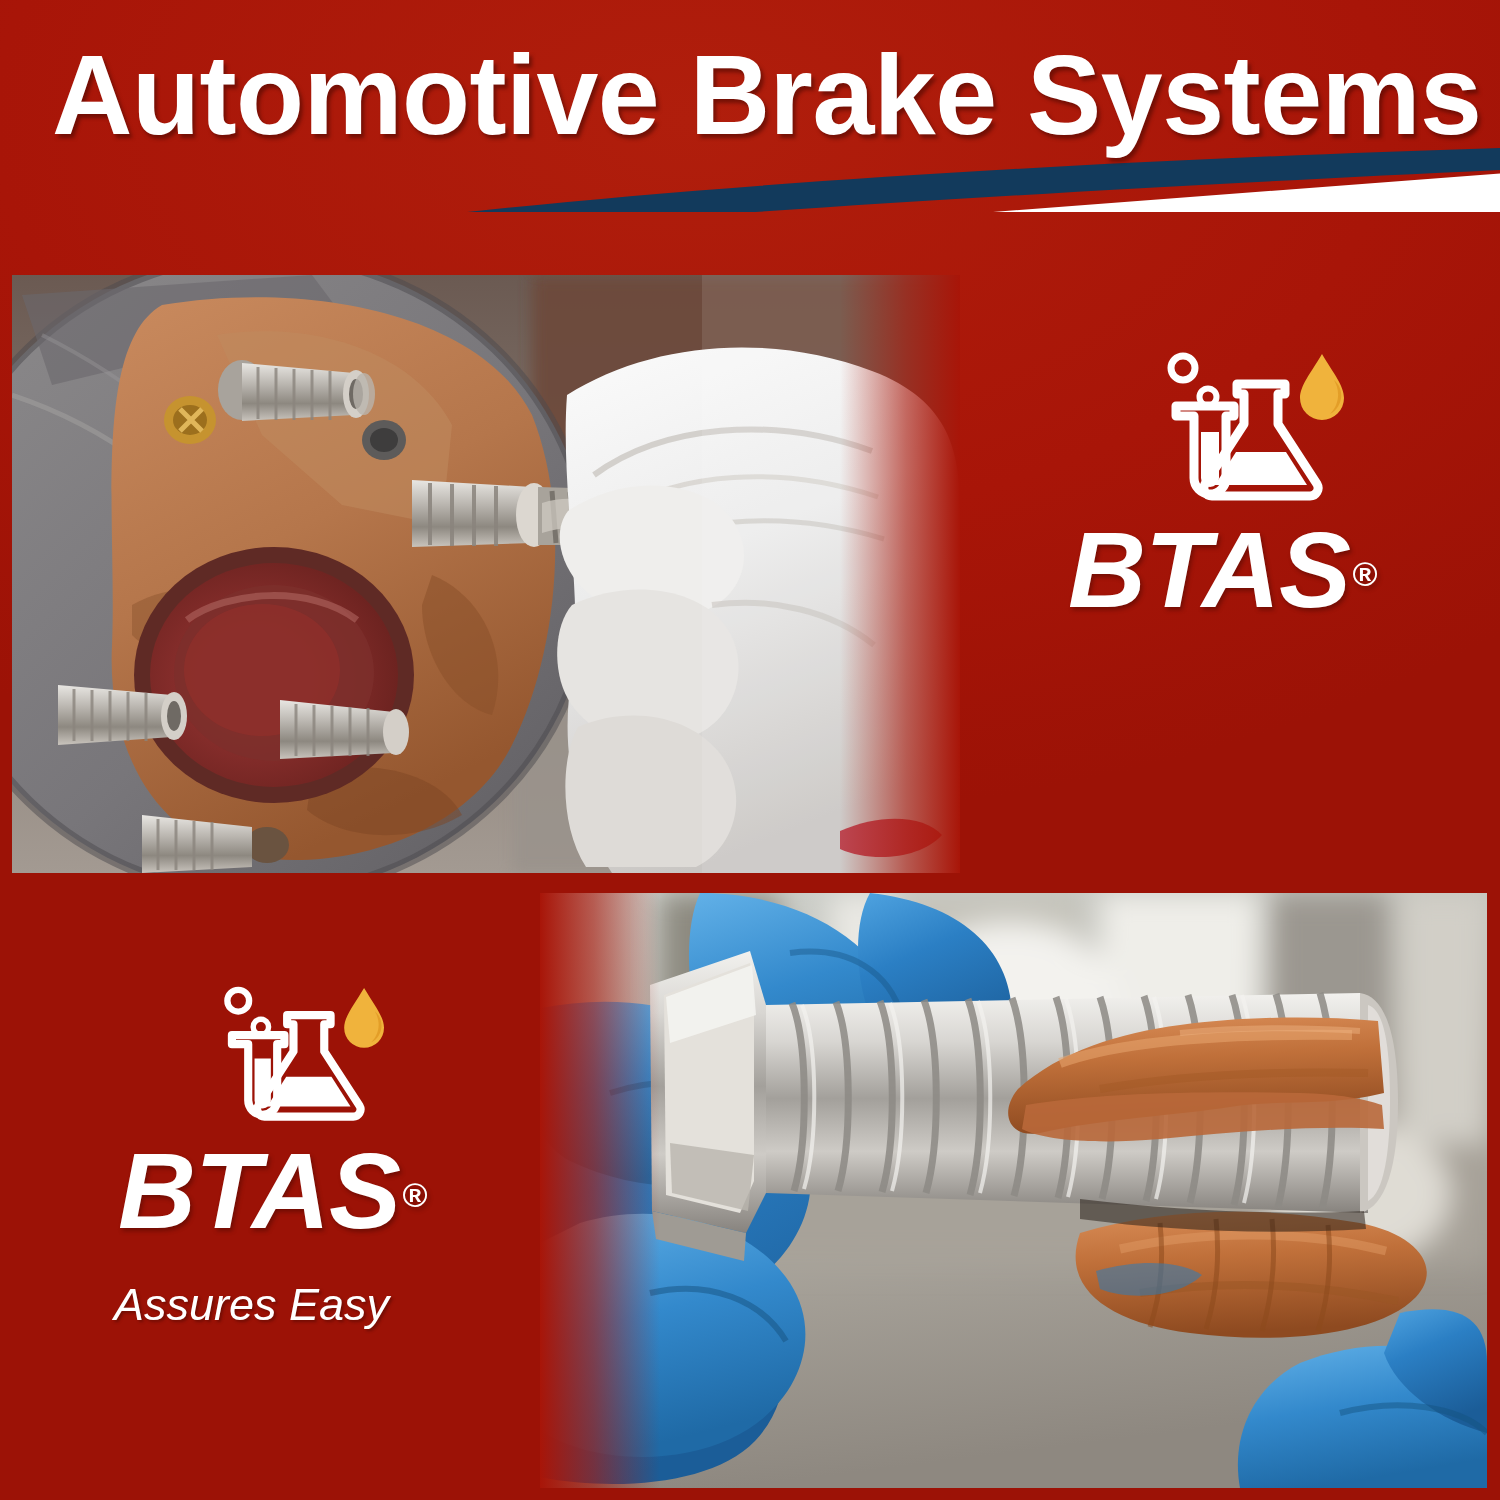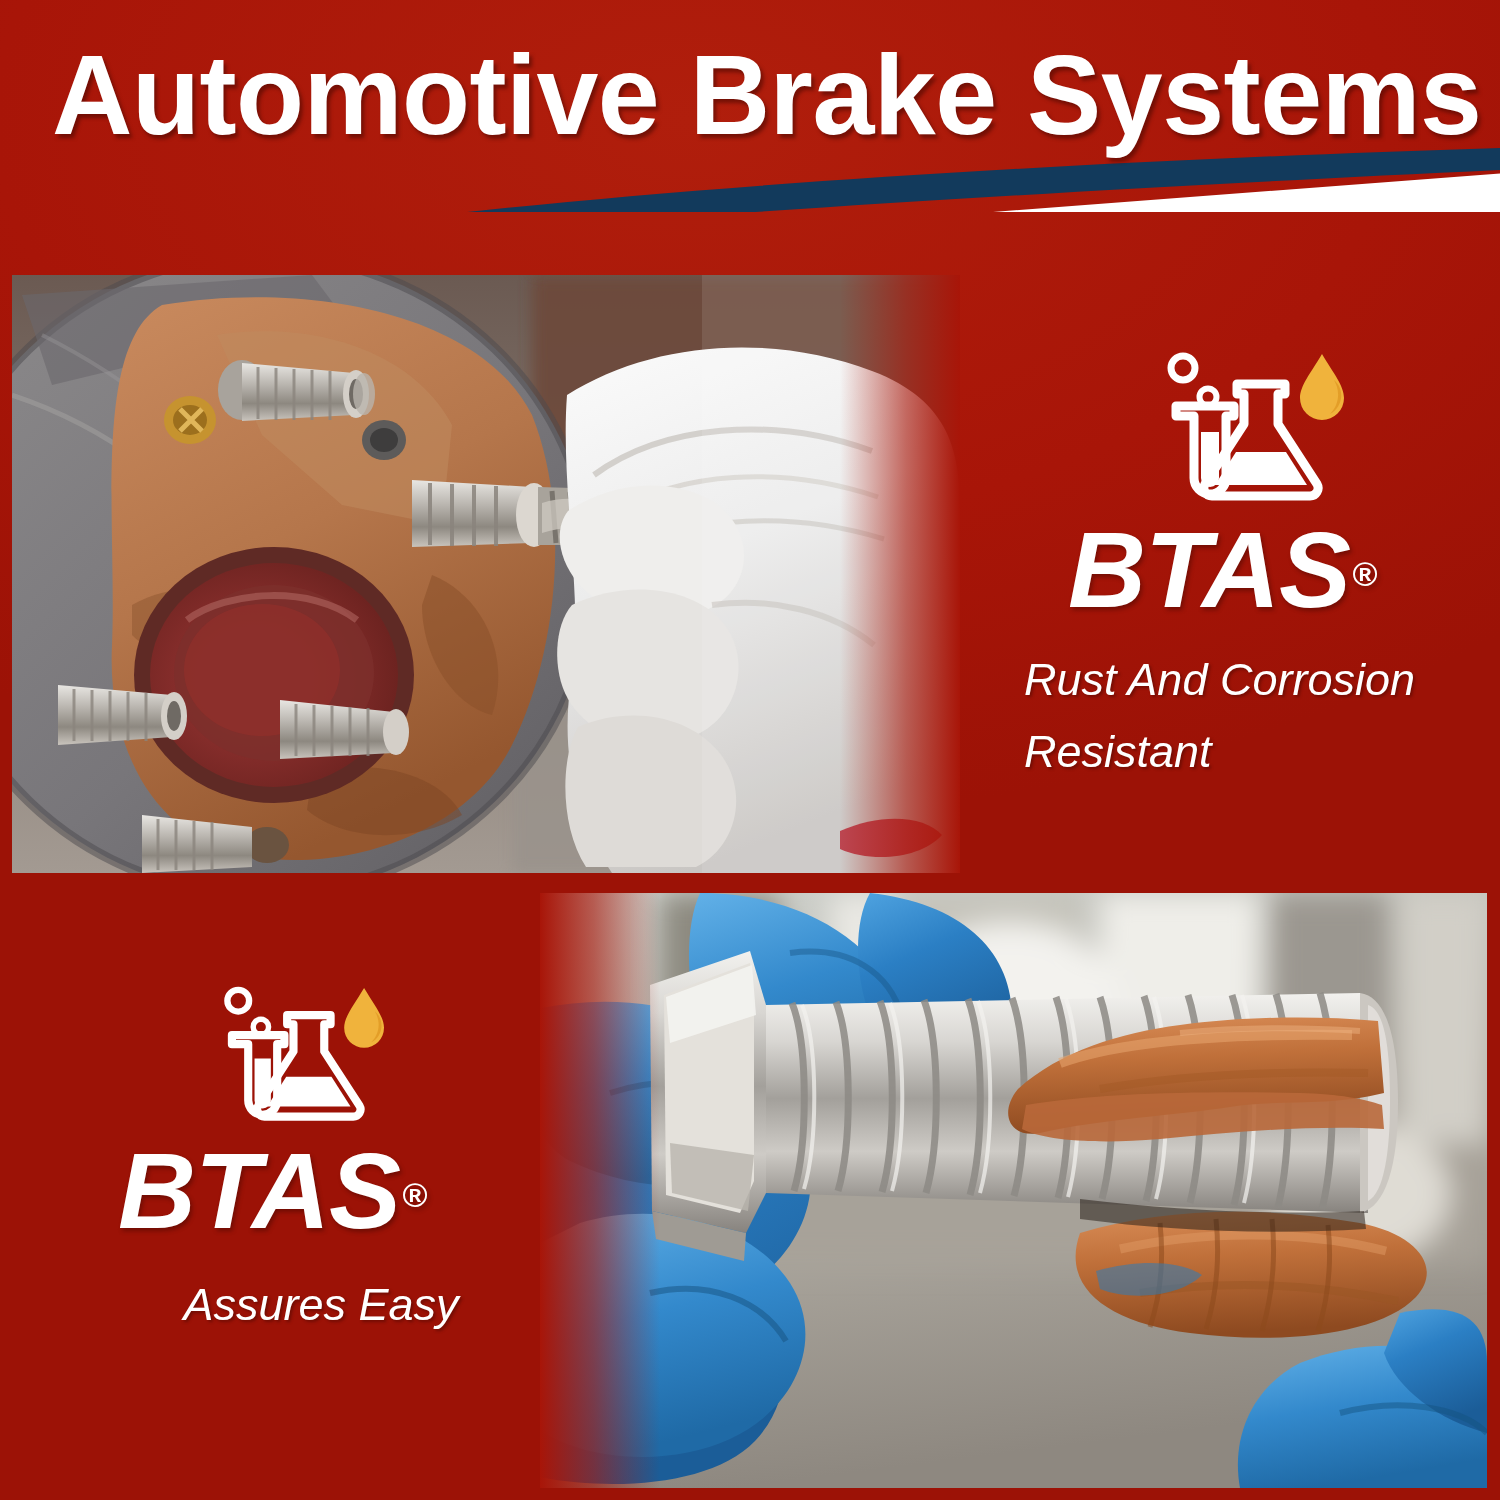--- a/index.html
+++ b/index.html
@@ -143,21 +143,21 @@
 
   .tagline {
     color: #ffffff;
     font-family: "Liberation Sans", "DejaVu Sans", sans-serif;
     font-weight: normal;
     font-size: 45px;
     line-height: 72px;
     text-shadow: 2px 2px 3px rgba(60, 6, 2, 0.45);
   }
   .brand-right .tagline { margin-left: 4px; margin-top: 22px; }
-  .brand-left  .tagline { margin-left: 6px; margin-top: 26px; text-align: center; }
+  .brand-left  .tagline { margin-left: 6px; margin-top: 26px; }
   .tagline div { white-space: nowrap; }
 </style>
 </head>
 <body>
 
 <div id="page">
 
   <div class="bg-red"></div>
 
   <div class="header">
@@ -452,24 +452,20 @@
       <path d="M82,100 L132,100 L153,133 L61,133 Z" fill="#ffffff"></path>
 
       <path d="M168,2 C180,22 190,34 190,46 A22,22 0 0 1 146,46 C146,34 156,22 168,2 Z" fill="#f0b33c"></path>
       <path d="M180,28 C186,38 186,52 176,62 C188,56 192,38 180,28 Z" fill="#e09a24" opacity="0.85"></path>
     </svg>
 
     <div class="wordmark">
       <span>BTAS</span><span class="reg">®</span>
     </div>
 
-    <div class="tagline">
-      <div>Rust And Corrosion</div>
-      <div>Resistant</div>
-    </div>
   </div>
 
   <div class="brand-block brand-left">
 
     <svg class="logo-icon" width="172" height="140" viewBox="0 0 190 152" xmlns="http://www.w3.org/2000/svg">
       <circle cx="29" cy="16" r="12" fill="none" stroke="#ffffff" stroke-width="7"></circle>
       <circle cx="54" cy="45" r="8.5" fill="none" stroke="#ffffff" stroke-width="6"></circle>
       <path d="M22,54 L80,54 L80,64 L72,64 L72,126 A16,16 0 0 1 40,126 L40,64 L22,64 Z" fill="none" stroke="#ffffff" stroke-width="9" stroke-linejoin="round"></path>
       <path d="M47,80 L65,80 L65,126 A9,9 0 0 1 47,126 Z" fill="#ffffff"></path>
       <path d="M83,32 L131,32 L131,42 L124,42 L124,72 L163,132 A8,8 0 0 1 156,144

